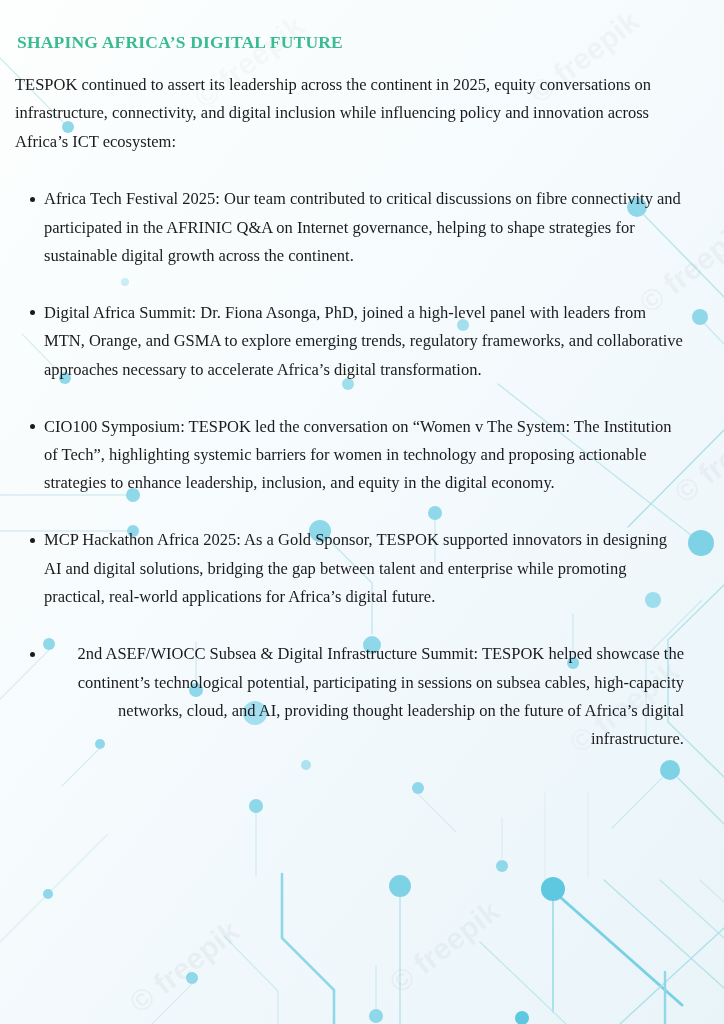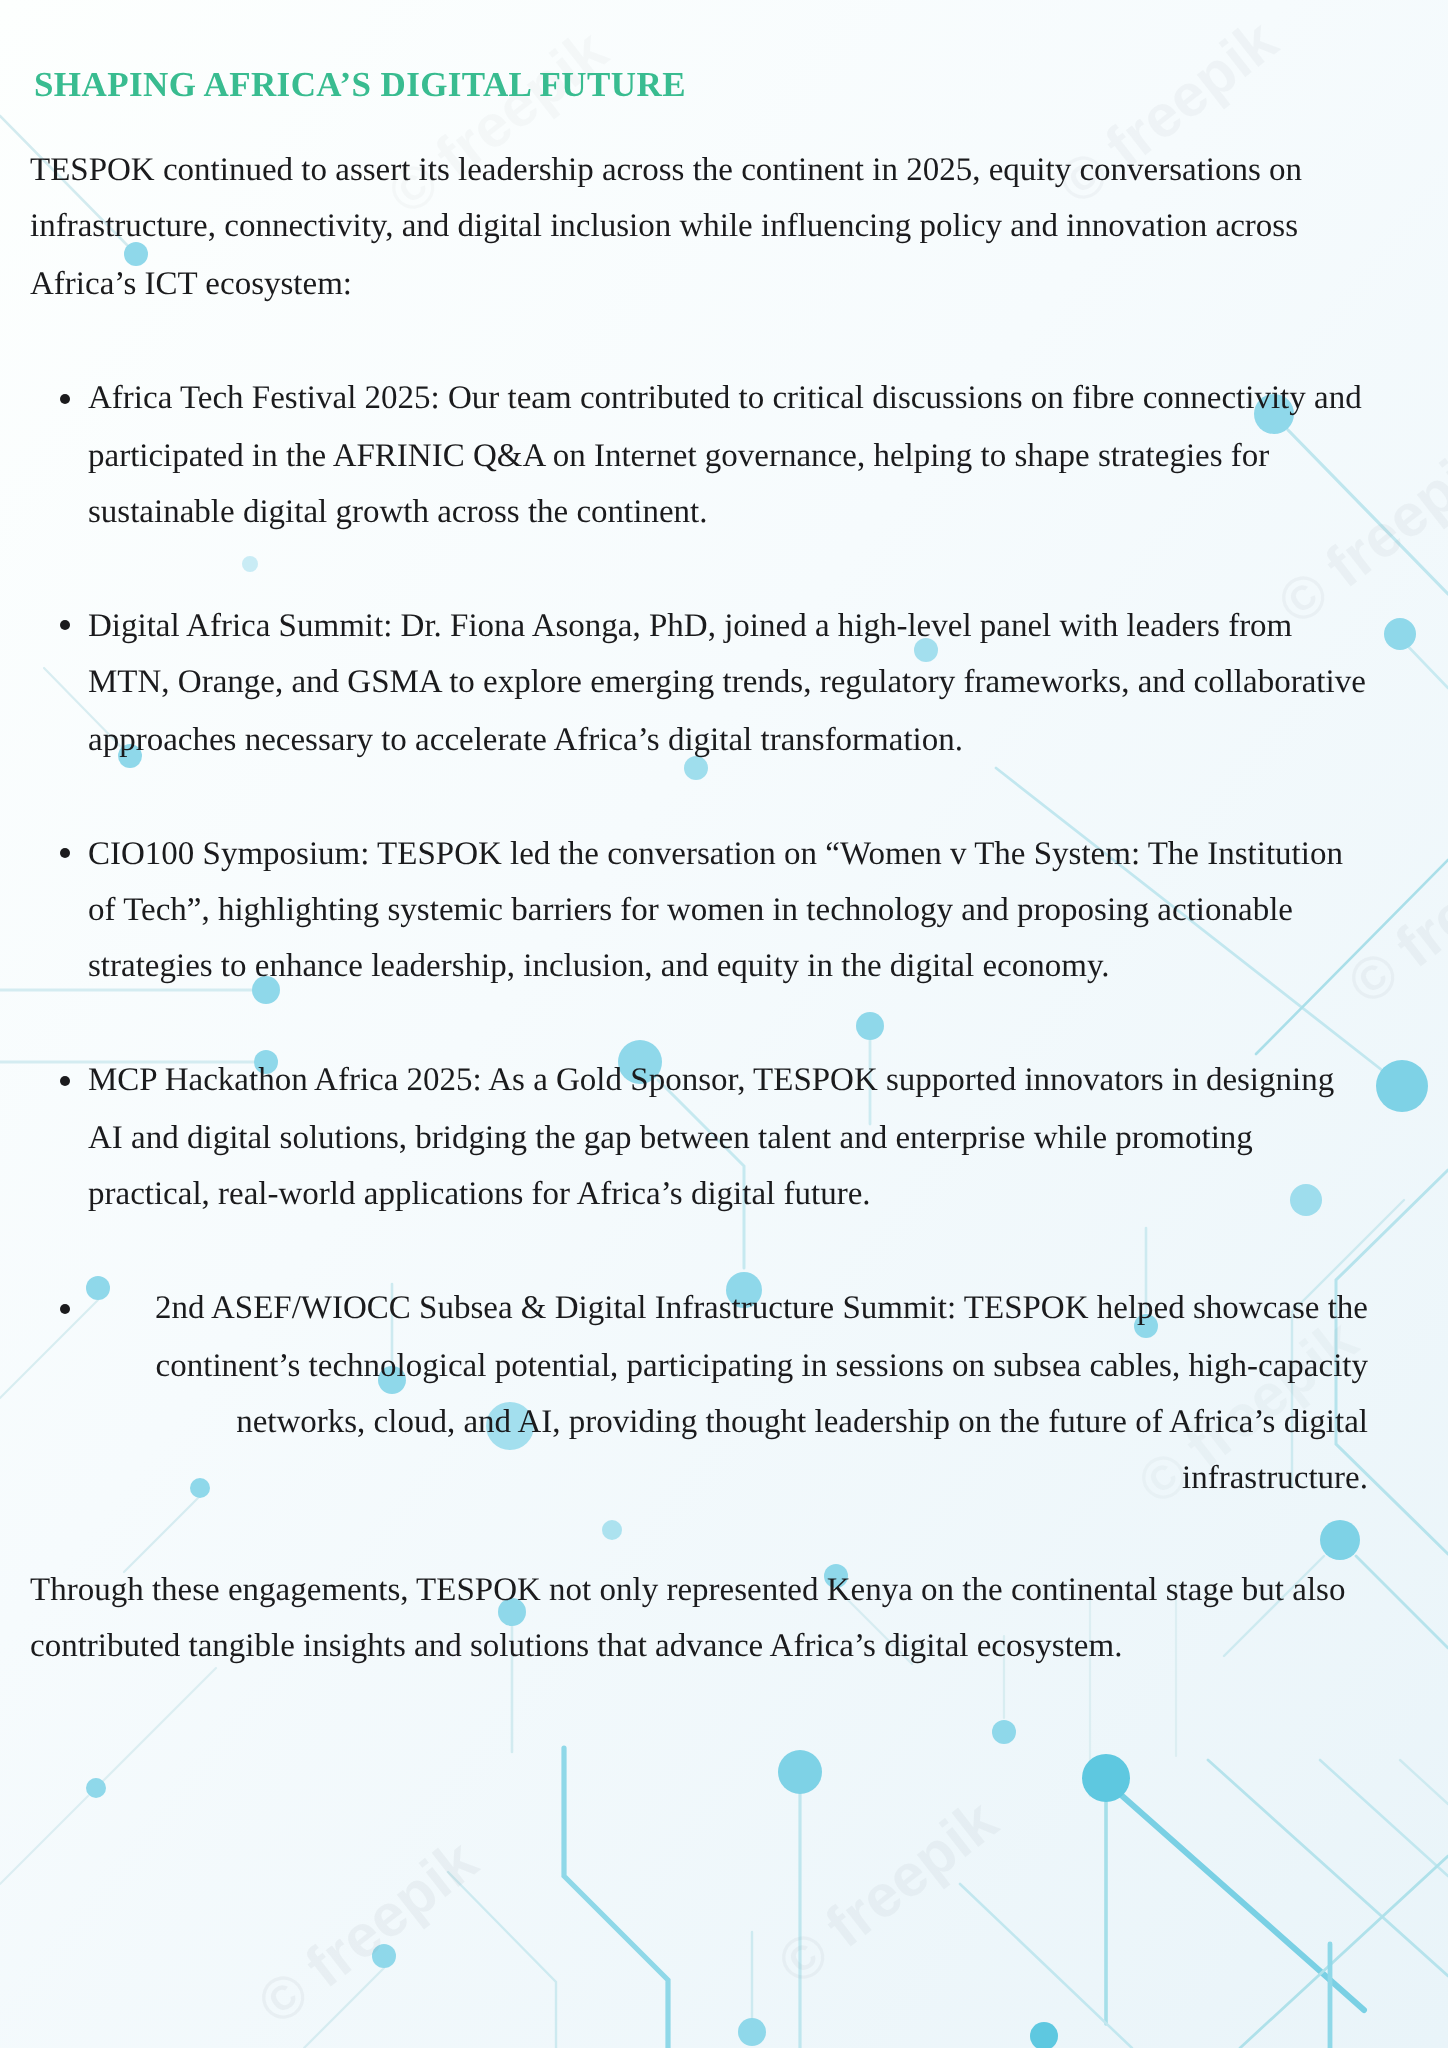--- a/index.html
+++ b/index.html
@@ -174,14 +174,13 @@
     </li>
     <li>
       <span class="bullet"></span>
       <span>MCP Hackathon Africa 2025: As a Gold Sponsor, TESPOK supported innovators in designing AI and digital solutions, bridging the gap between talent and enterprise while promoting practical, real-world applications for Africa’s digital future.</span>
     </li>
     <li>
       <span class="bullet"></span>
       <span>2nd ASEF/WIOCC Subsea &amp; Digital Infrastructure Summit: TESPOK helped showcase the continent’s technological potential, participating in sessions on subsea cables, high-capacity networks, cloud, and AI, providing thought leadership on the future of Africa’s digital infrastructure.</span>
     </li>
   </ul>
-  <p class="closing">Through these engagements, TESPOK not only represented Kenya on the continental stage but also contributed tangible insights and solutions that advance Africa’s digital ecosystem.</p>
 </main>
 
 </body></html>

